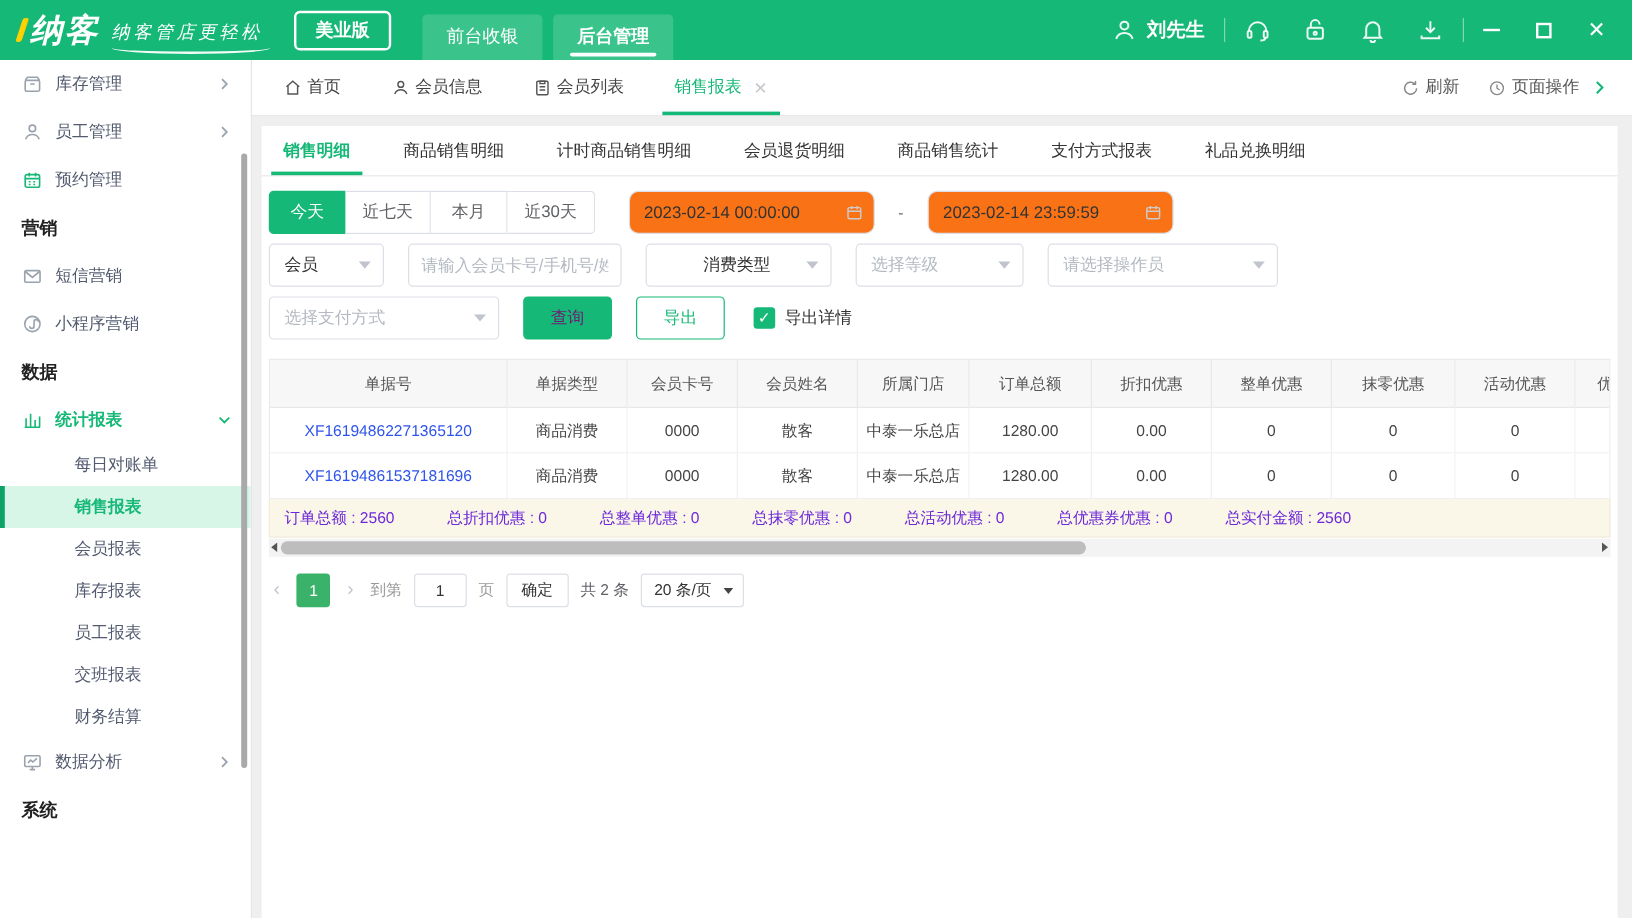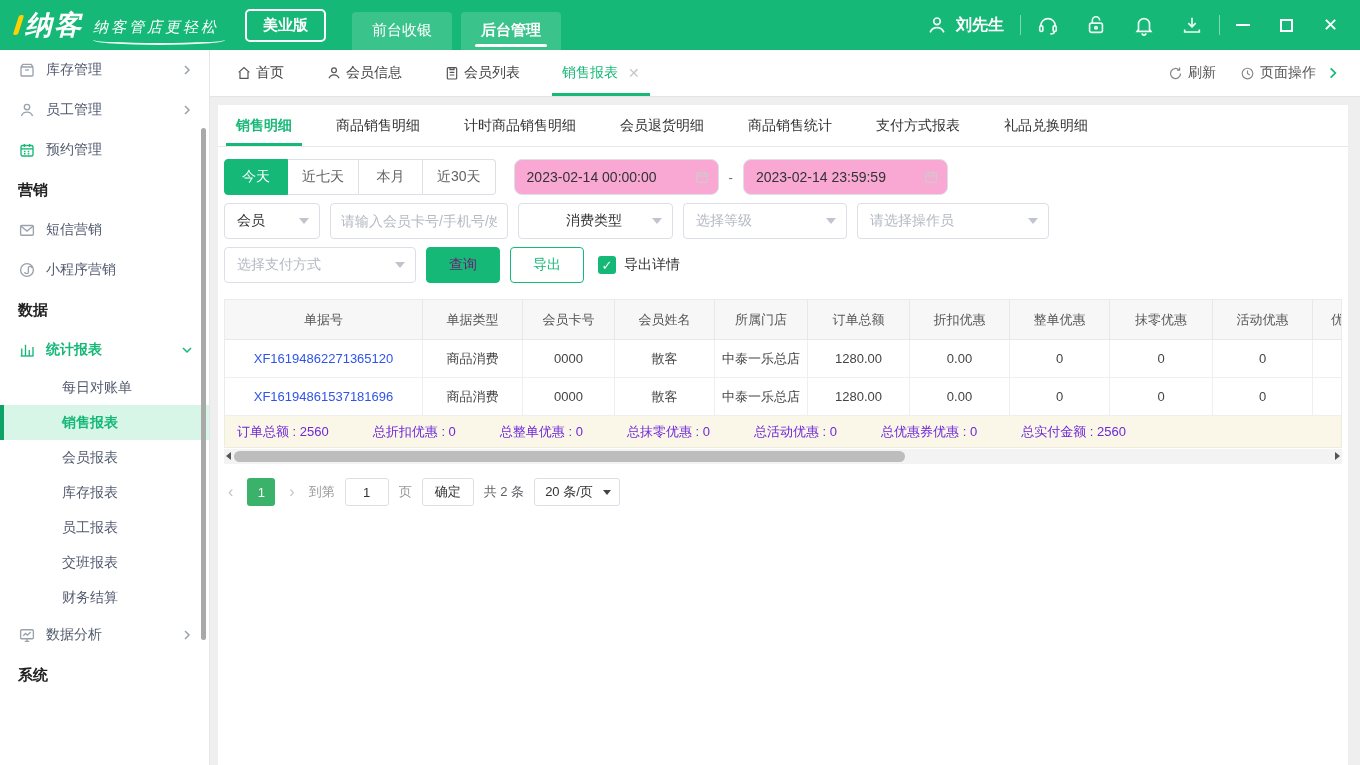--- a/index.html
+++ b/index.html
@@ -69,27 +69,27 @@
   .card { background:#fff; height:100%; display:flex; flex-direction:column; }
 
   
   .subtabs { display:flex; gap:44px; padding:0 6px 0 18px; border-bottom:1px solid #e8e8e8; height:42px; flex-shrink:0;}
   .subtab { position:relative; display:flex; align-items:center; font-size:14px; color:#333; cursor:pointer;}
   .subtab.active { color:#16b877; font-weight:bold;}
   .subtab.active::after { content:""; position:absolute; left:-10px; right:-10px; bottom:0; height:3px; background:#16b877;}
 
   
   .filters { padding:12px 6px 0 6px; }
-  .frow { display:flex; align-items:center; gap:10px; margin-bottom:8px;}
+  .frow { display:flex; align-items:center; gap:20px; margin-bottom:8px;}
   .quick-group { display:flex; }
   .quick-btn { min-width:64px; height:36px; border:1px solid #dcdfe6; border-left:none; background:#fff; color:#606266; font-size:14px; padding:0 14px; cursor:pointer;}
   .quick-btn:first-child { border-left:1px solid #dcdfe6; border-radius:4px 0 0 4px;}
   .quick-btn:last-child { border-radius:0 4px 4px 0;}
   .quick-btn.active { background:#16b877; border-color:#16b877; color:#fff;}
-  .date-box { display:flex; align-items:center; justify-content:space-between; width:205px; height:36px; border:1px solid #dcdfe6; border-radius:8px; padding:0 8px 0 12px; background:#f9a8d4; cursor:pointer;}
+  .date-box { display:flex; align-items:center; justify-content:space-between; width:205px; height:36px; border:1px solid #dcdfe6; border-radius:8px; padding:0 8px 0 12px; background:#f97316; cursor:pointer;}
   .date-box .dval { font-size:14px; color:#333;}
   .cal-icon { width:16px; height:16px; color:#ccc; display:inline-flex;}
   .cal-icon svg{width:100%;height:100%;}
   .range-sep { color:#666; }
   .selbox { display:flex; align-items:center; justify-content:space-between; height:36px; border:1px solid #dcdfe6; border-radius:4px; background:#fff; padding:0 10px 0 12px; cursor:pointer; font-size:14px;}
   .selbox .val { color:#333; } .selbox .ph { color:#b4b9c2; }
   .sel-caret { width:0; height:0; border-left:5px solid transparent; border-right:5px solid transparent; border-top:6px solid #c0c4cc; margin-left:8px;}
   .txt-input { height:36px; width:178px; border:1px solid #dcdfe6; border-radius:4px; padding:0 10px; font-size:14px; color:#333; font-family:inherit;}
   .txt-input::placeholder { color:#b4b9c2; }
   .btn { height:36px; border-radius:4px; font-size:14px; padding:0 22px; cursor:pointer; font-family:inherit;}
@@ -398,21 +398,21 @@
             <div class="frow">
               <div class="selbox" style="width:96px;">
                 <span class="val">会员</span>
                 <span class="sel-caret"></span>
               </div>
               <input class="txt-input" placeholder="请输入会员卡号/手机号/姓名/" style="">
               <div class="selbox" style="width:155px;padding-left:47px;">
                 <span class="val">消费类型</span>
                 <span class="sel-caret"></span>
               </div>
-              <div class="selbox" style="width:164px;">
+              <div class="selbox" style="width:140px;">
                 <span class="ph">选择等级</span>
                 <span class="sel-caret"></span>
               </div>
               <div class="selbox" style="width:192px;">
                 <span class="ph">请选择操作员</span>
                 <span class="sel-caret"></span>
               </div>
             </div>
 
             <div class="frow">

